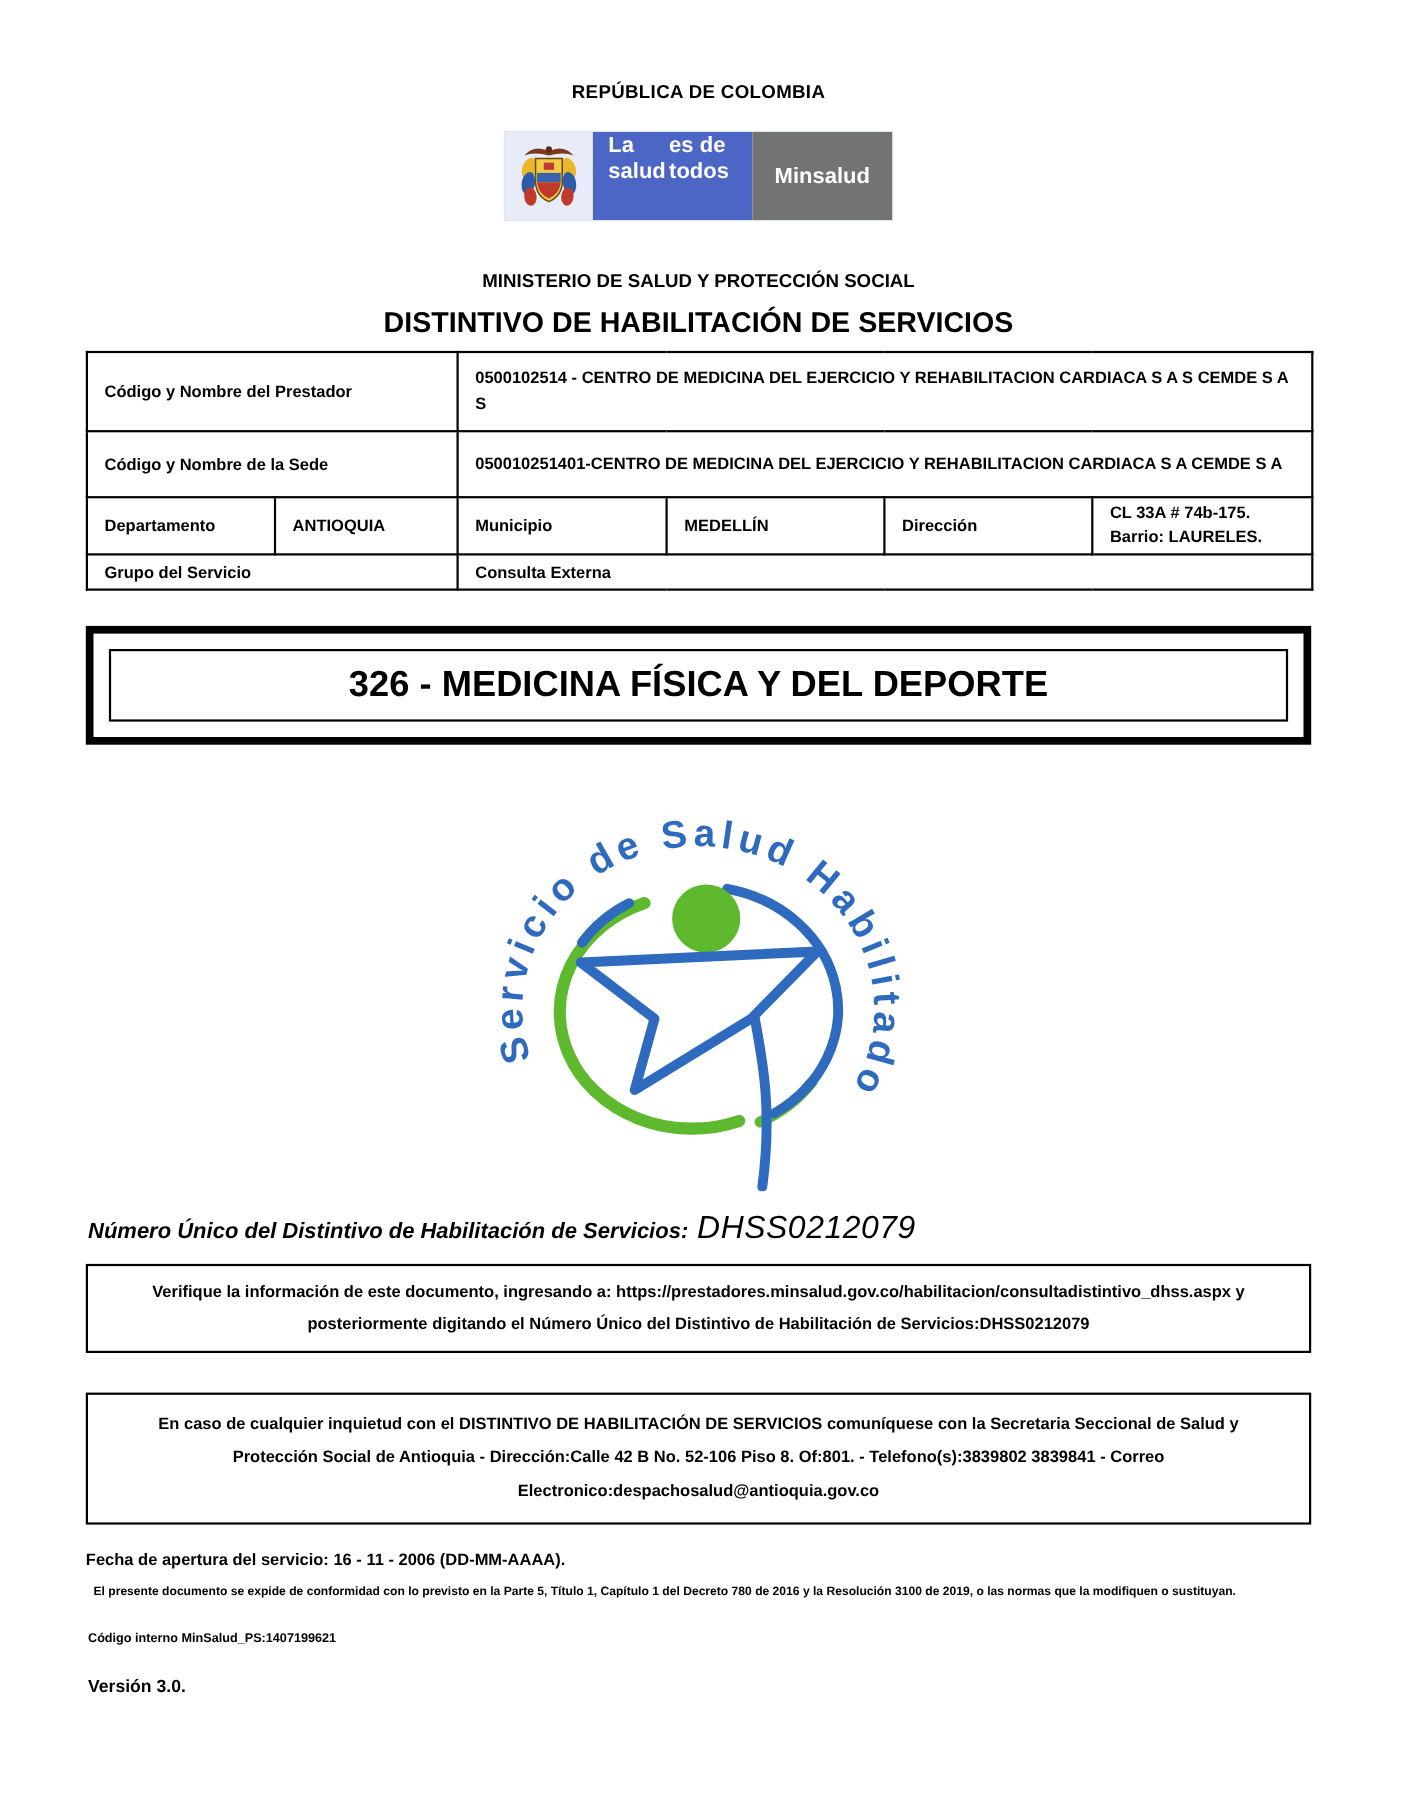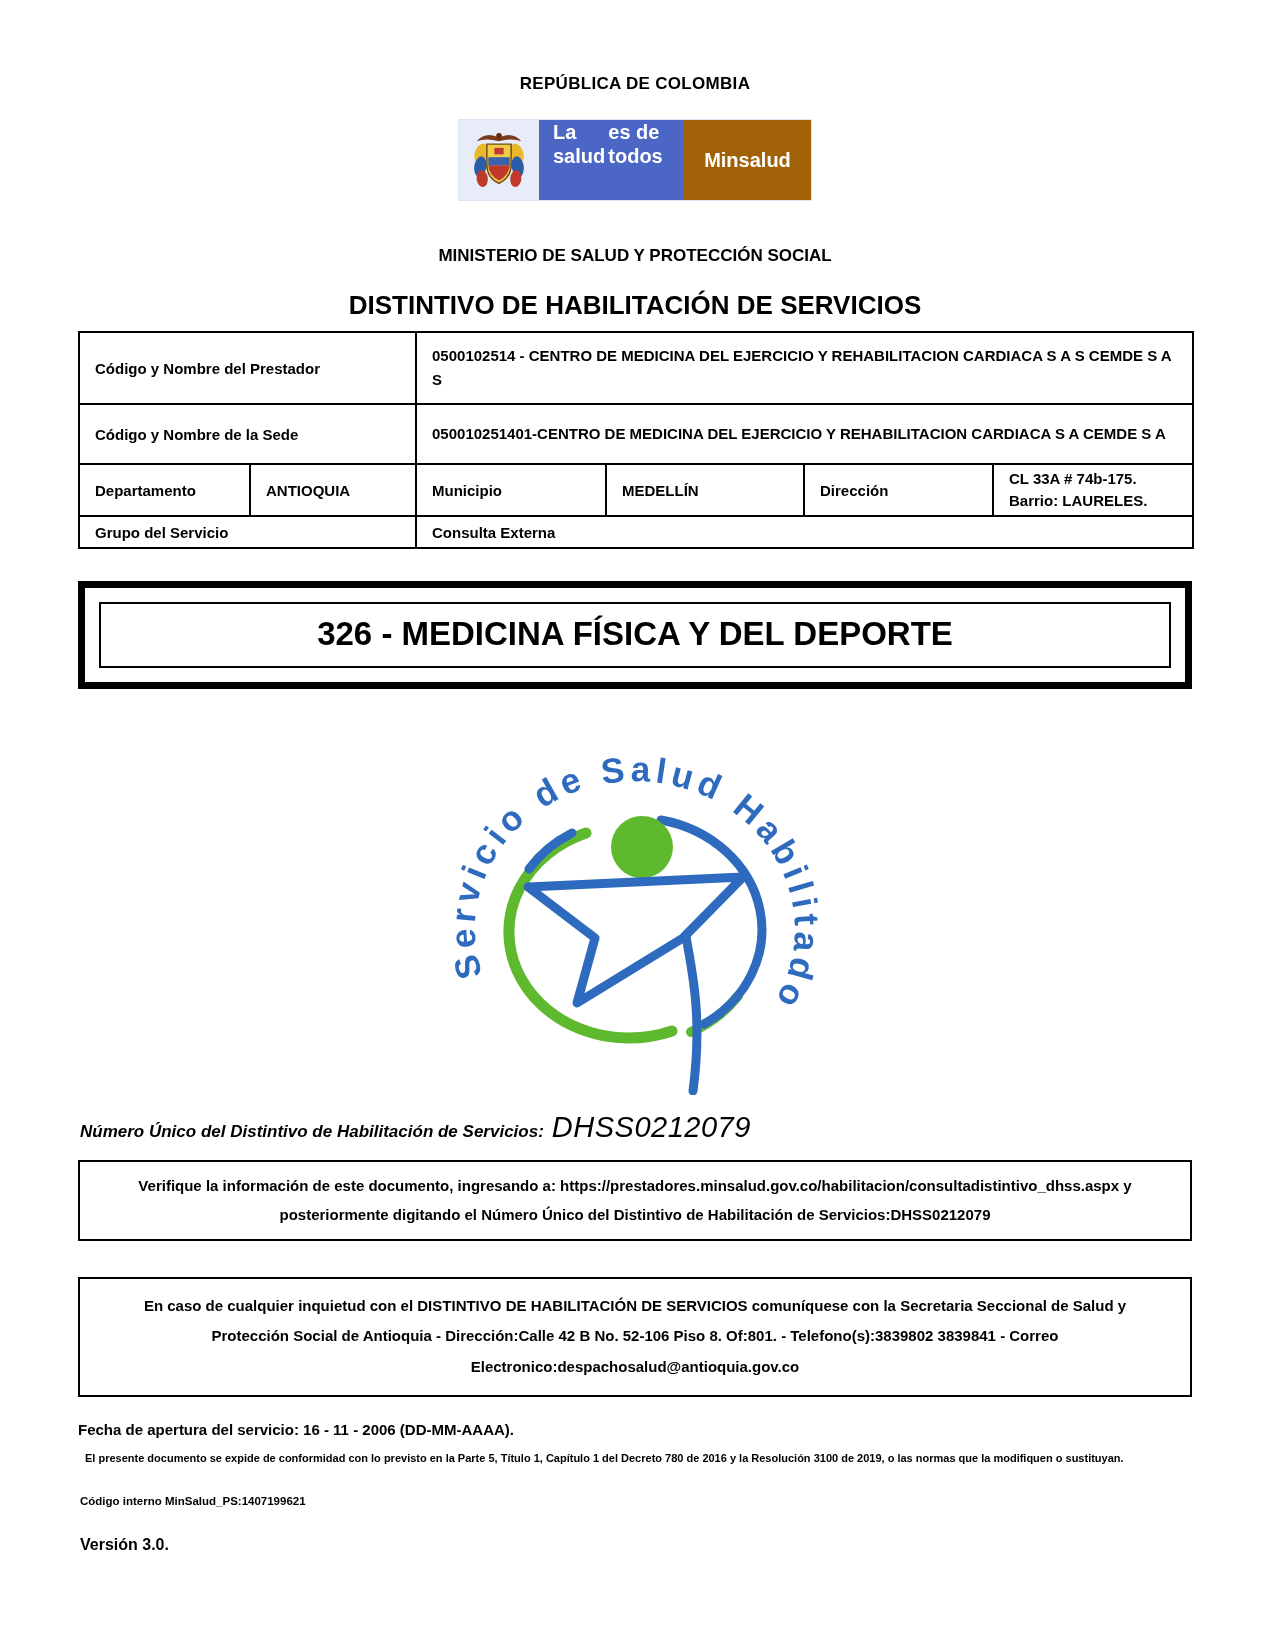--- a/index.html
+++ b/index.html
@@ -8,42 +8,42 @@
     font-family:"Liberation Sans","DejaVu Sans",sans-serif;color:#000;
     -webkit-font-smoothing:antialiased;
   }
   .content{width:1114px;margin-left:78px;}
 
   .republic{padding-top:74px;text-align:center;font-size:17px;font-weight:bold;letter-spacing:.3px;}
 
   .logo-strip{margin:26px auto 0;width:352px;height:80px;display:flex;box-shadow:0 0 0 1px #dfe4f2;}
   .logo-coat{width:80px;background:#e8ecf9;display:flex;align-items:center;justify-content:center;}
   .logo-tagline{width:145px;background:#4b66c5;color:#fff;display:flex;flex-direction:row;justify-content:center;padding-left:14px;box-sizing:border-box;font-weight:bold;font-size:20px;line-height:1.2;}
-  .logo-brand{width:127px;background:#a16207;color:#fff;display:flex;align-items:center;justify-content:center;font-weight:bold;font-size:20px;}
+  .logo-brand{width:127px;background:#737373;color:#fff;display:flex;align-items:center;justify-content:center;font-weight:bold;font-size:20px;}
 
   .ministry{margin-top:46px;text-align:center;font-size:17px;font-weight:bold;}
-  .doc-title{margin-top:24px;text-align:center;font-size:26px;font-weight:bold;}
+  .doc-title{margin-top:12px;text-align:center;font-size:26px;font-weight:bold;}
 
   table.provider{margin-top:10px;width:1114px;border-collapse:collapse;table-layout:fixed;}
   table.provider td{border:2px solid #000;padding:2px 15px;font-size:15px;font-weight:bold;vertical-align:middle;word-wrap:break-word;}
   td.lbl{font-size:15px;}
   .prestador-value{font-size:19px;line-height:1.6;}
   .sede-value{font-size:15.5px;line-height:1.9;}
   tr.row-1 td{height:66px;}
   tr.row-2 td{height:54px;}
   tr.row-3 td{height:46px;}
   tr.row-4 td{height:26px;}
 
   .banner{margin-top:32px;border:7px solid #000;padding:14px;}
   .banner-inner{border:2px solid #000;text-align:center;font-size:33px;font-weight:bold;padding:11px 0 13px;}
 
   .seal-wrap{margin-top:6px;text-align:center;}
 
   .dhss-line{margin-top:12px;display:flex;align-items:baseline;gap:8px;padding-left:2px;}
-  .dhss-label{font-size:17px;font-weight:bold;font-style:italic;}
+  .dhss-label{font-size:20px;font-weight:bold;font-style:italic;}
   .dhss-number{font-size:29px;font-weight:normal;font-style:italic;letter-spacing:.5px;}
 
   .notice-box{border:2px solid #000;text-align:center;font-size:15px;font-weight:bold;line-height:1.95;padding:9px 14px;box-sizing:border-box;}
   .verify-box{margin-top:16px;}
   .contact-box{margin-top:36px;line-height:2.05;padding:12px 24px;}
 
   .date-line{text-align:left;font-size:15px;font-weight:bold;padding-right:6px;}
   .date-apertura{margin-top:24px;}
   .date-impresion{margin-top:17px;}
 

